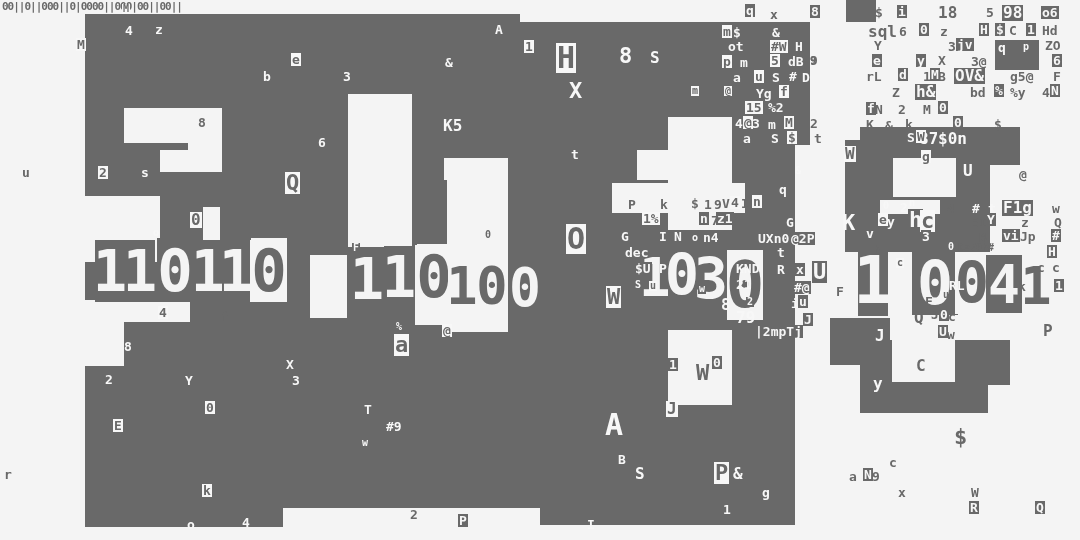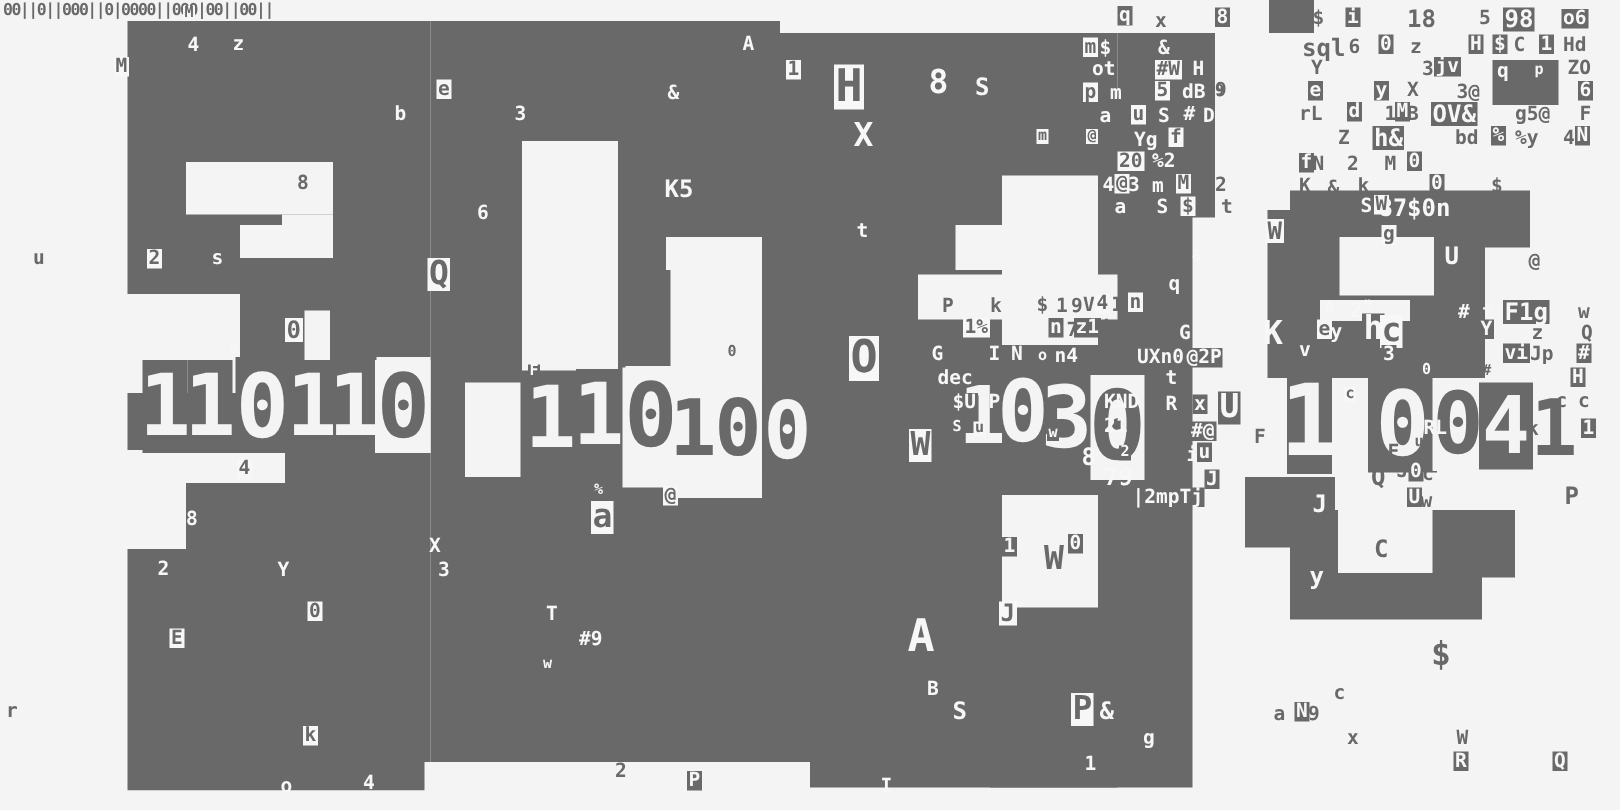--- a/index.html
+++ b/index.html
@@ -154,21 +154,21 @@
       <div class="glyph g-t z-s" style="left: 810px; top: 56px;">9</div>
       <div class="glyph g-w z-m" style="left: 733px; top: 71px;">a</div>
       <div class="glyph g-bw z-m" style="left: 754px; top: 70px;">u</div>
       <div class="glyph g-w z-m" style="left: 772px; top: 71px;">S</div>
       <div class="glyph g-w z-m" style="left: 789px; top: 70px;">#</div>
       <div class="glyph g-w z-m" style="left: 802px; top: 71px;">D</div>
       <div class="glyph g-bw z-s" style="left: 691px; top: 86px;">m</div>
       <div class="glyph g-bw z-s" style="left: 724px; top: 86px;">@</div>
       <div class="glyph g-w z-m" style="left: 756px; top: 87px;">Yg</div>
       <div class="glyph g-bw z-m" style="left: 779px; top: 85px;">f</div>
-      <div class="glyph g-bw z-m" style="left: 745px; top: 101px;">20</div>
+      <div class="glyph g-bw z-m" style="left: 745px; top: 101px;">15</div>
       <div class="glyph g-w z-m" style="left: 768px; top: 101px;">%2</div>
       <div class="glyph g-w z-m" style="left: 735px; top: 117px;">4</div>
       <div class="glyph g-bw z-m" style="left: 743px; top: 116px;">@</div>
       <div class="glyph g-w z-m" style="left: 752px; top: 117px;">3</div>
       <div class="glyph g-w z-m" style="left: 768px; top: 118px;">m</div>
       <div class="glyph g-bw z-m" style="left: 784px; top: 116px;">M</div>
       <div class="glyph g-w z-m" style="left: 743px; top: 132px;">a</div>
       <div class="glyph g-w z-m" style="left: 771px; top: 132px;">S</div>
       <div class="glyph g-bw z-m" style="left: 787px; top: 131px;">$</div>
       <div class="glyph g-w z-s" style="left: 795px; top: 166px;">&amp;</div>

